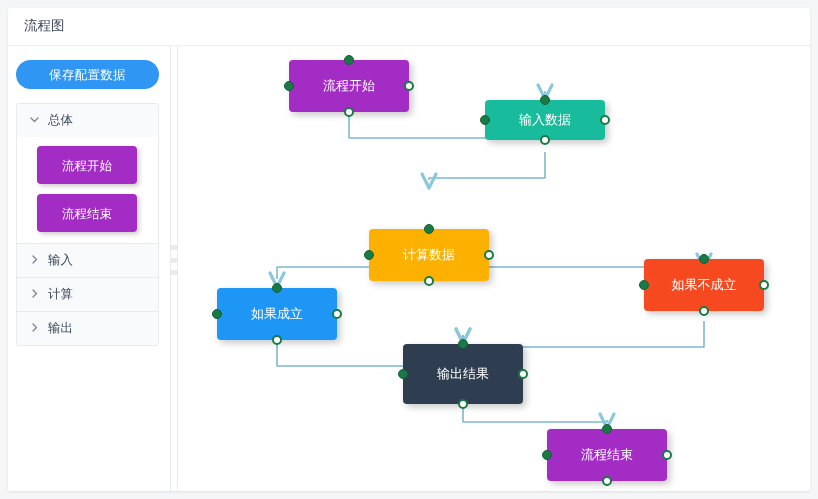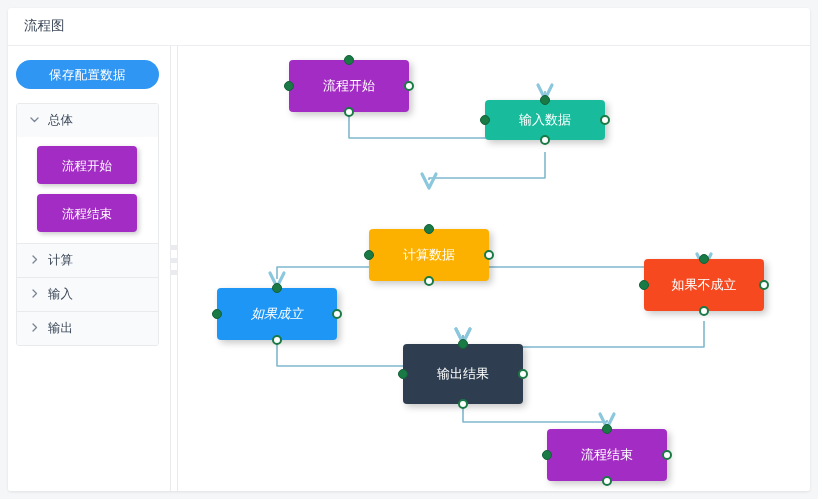--- a/index.html
+++ b/index.html
@@ -128,29 +128,29 @@
             <div class="collapse-body">
               <button class="node-chip" style="background: rgb(163, 44, 196);">流程开始</button>
               <button class="node-chip" style="background: rgb(163, 44, 196);">流程结束</button>
             </div>
           </div>
           <div class="collapse-panel">
             <div class="collapse-head">
               <span class="caret"><svg width="11" height="11" viewBox="0 0 11 11">
                   <path d="M4 2 L7.5 5.5 L4 9" fill="none" stroke="#7a8496" stroke-width="1.3" stroke-linecap="round" stroke-linejoin="round"></path>
                 </svg></span>
+              <span>输入</span>
+            </div>
+          </div>
+          <div class="collapse-panel">
+            <div class="collapse-head">
+              <span class="caret"><svg width="11" height="11" viewBox="0 0 11 11">
+                  <path d="M4 2 L7.5 5.5 L4 9" fill="none" stroke="#7a8496" stroke-width="1.3" stroke-linecap="round" stroke-linejoin="round"></path>
+                </svg></span>
               <span>计算</span>
-            </div>
-          </div>
-          <div class="collapse-panel">
-            <div class="collapse-head">
-              <span class="caret"><svg width="11" height="11" viewBox="0 0 11 11">
-                  <path d="M4 2 L7.5 5.5 L4 9" fill="none" stroke="#7a8496" stroke-width="1.3" stroke-linecap="round" stroke-linejoin="round"></path>
-                </svg></span>
-              <span>输入</span>
             </div>
           </div>
           <div class="collapse-panel">
             <div class="collapse-head">
               <span class="caret"><svg width="11" height="11" viewBox="0 0 11 11">
                   <path d="M4 2 L7.5 5.5 L4 9" fill="none" stroke="#7a8496" stroke-width="1.3" stroke-linecap="round" stroke-linejoin="round"></path>
                 </svg></span>
               <span>输出</span>
             </div>
           </div>
@@ -205,21 +205,21 @@
           <span class="anchor a-bottom off"></span>
           <span class="anchor a-left on"></span>
         </div>
         <div class="node" style="left: 463px; top: 213px; width: 120px; height: 52px; background: rgb(246, 73, 31);">
           <span>如果不成立</span>
           <span class="anchor a-top on"></span>
           <span class="anchor a-right off"></span>
           <span class="anchor a-bottom off"></span>
           <span class="anchor a-left on"></span>
         </div>
-        <div class="node" style="left: 36px; top: 242px; width: 120px; height: 52px; background: rgb(30, 150, 245); font-style: italic;">
+        <div class="node" style="left: 36px; top: 242px; width: 120px; height: 52px; background: rgb(30, 150, 245);">
           <span>如果成立</span>
           <span class="anchor a-top on"></span>
           <span class="anchor a-right off"></span>
           <span class="anchor a-bottom off"></span>
           <span class="anchor a-left on"></span>
         </div>
         <div class="node" style="left: 222px; top: 298px; width: 120px; height: 60px; background: rgb(46, 62, 80);">
           <span>输出结果</span>
           <span class="anchor a-top on"></span>
           <span class="anchor a-right off"></span>

